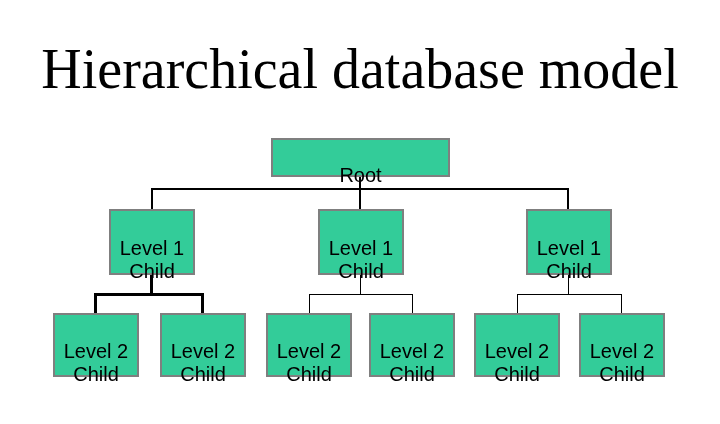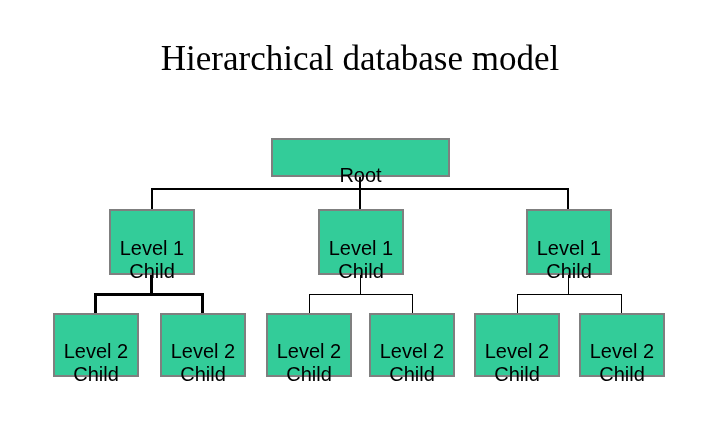--- a/index.html
+++ b/index.html
@@ -15,21 +15,21 @@
     overflow: hidden;
     font-family: "Liberation Sans", sans-serif;
   }
   .title {
     position: absolute;
     left: 0;
     top: 41px;
     width: 720px;
     text-align: center;
     font-family: "Liberation Serif", "DejaVu Serif", serif;
-    font-size: 35px;
+    font-size: 56px;
     font-weight: normal;
     color: var(--text, #000);
     letter-spacing: 0px;
     line-height: 1.0;
     white-space: nowrap;
   }
   .node {
     position: absolute;
     box-sizing: border-box;
     background: var(--node-fill, #33CC99);

